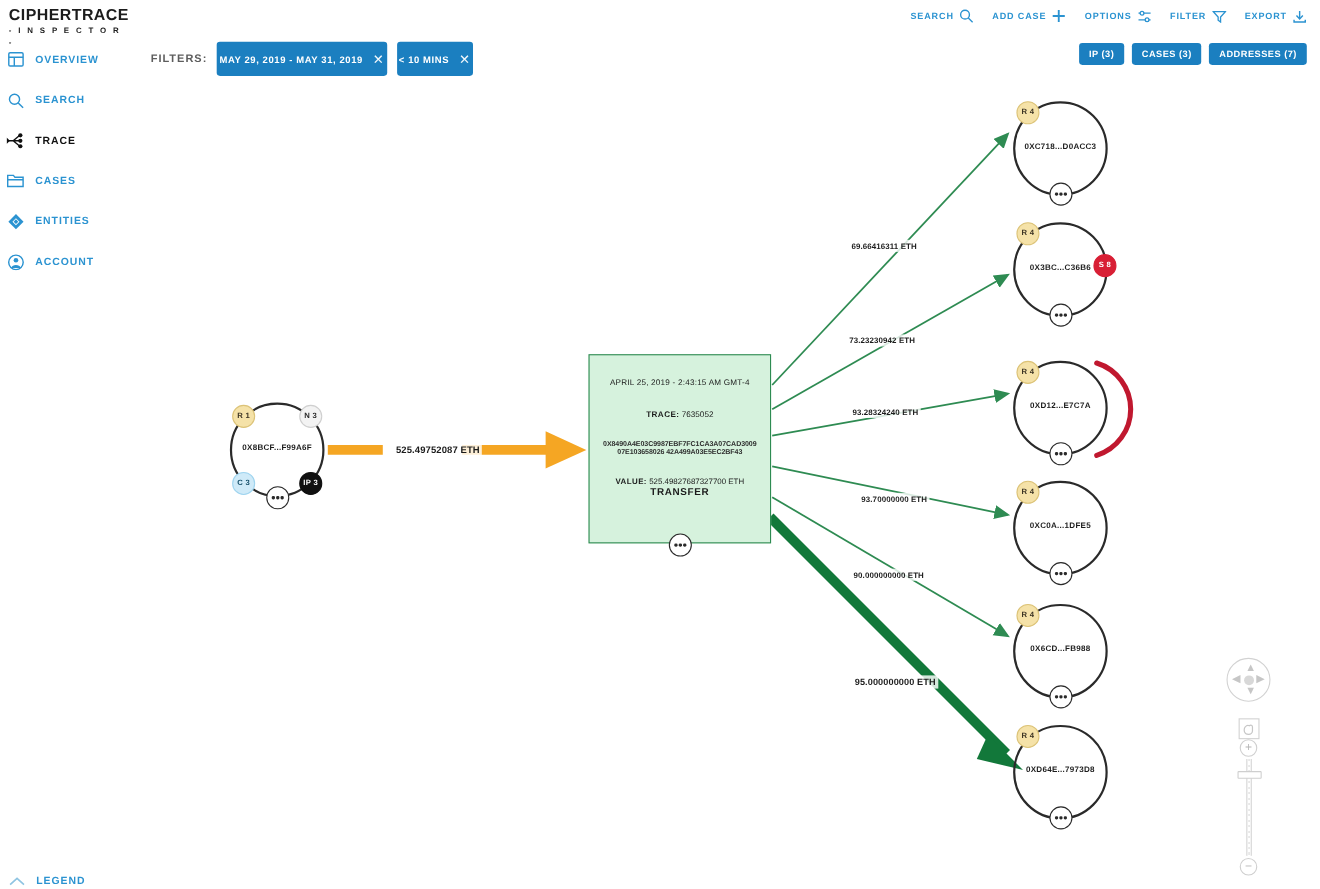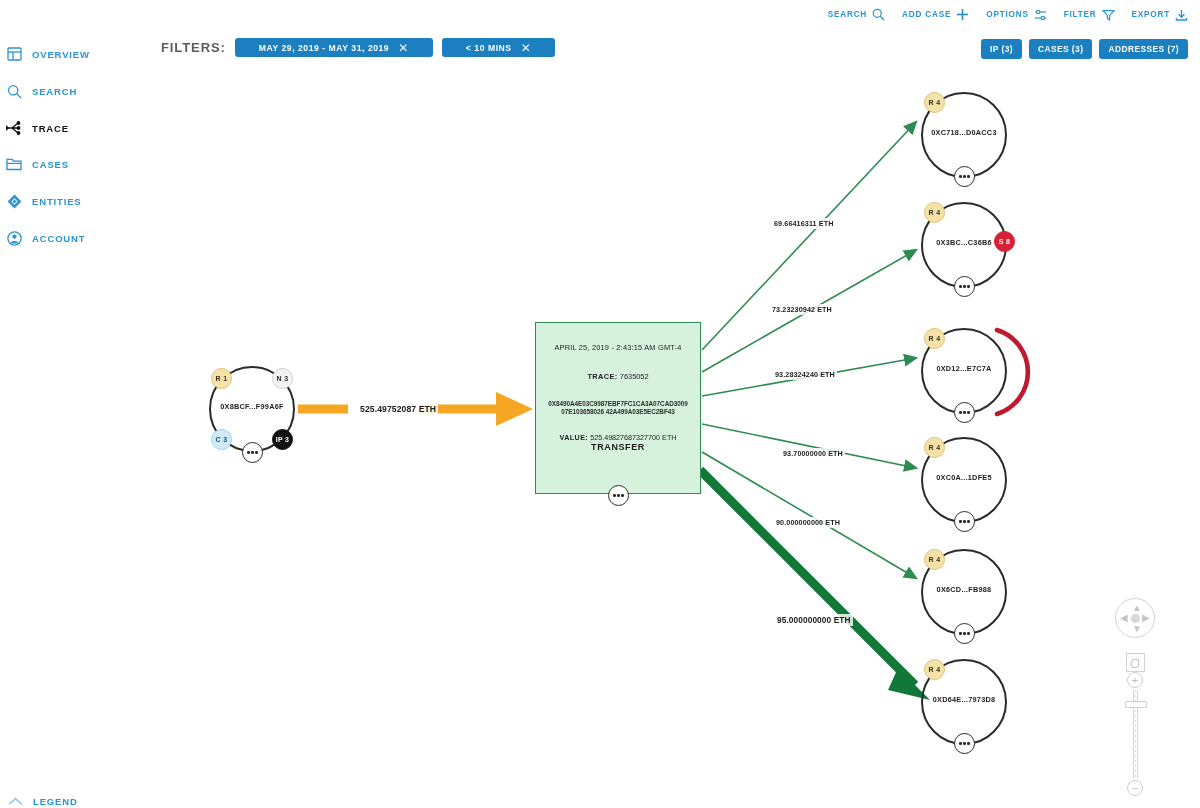--- a/index.html
+++ b/index.html
@@ -54,24 +54,24 @@
     display: inline-block; width: 11px; height: 11px; border-radius: 50%;
     background: #627eea; position: relative; top: 1px;
   }
   .eth-badge::after {
     content: ""; position: absolute; left: 5px; top: 2px;
     width: 1px; height: 7px; background: #fff;
   }
   #trace-title .t-eth { font-size: 11px; font-weight: 700; color: #1b1b1b; letter-spacing: .3px; }
 
   #filters-row { position: absolute; left: 17px; top: 38px; display: flex; align-items: center; gap: 9px; }
-  #filters-row .f-lab { font-size: 13px; font-weight: 700; letter-spacing: .9px; color: #5d5d5d; margin-left: 24px; }
+  #filters-row .f-lab { font-size: 10px; font-weight: 700; letter-spacing: .9px; color: #5d5d5d; }
   .chip {
     display: flex; align-items: center; gap: 9px;
-    height: 19px; padding: 0 24px; border-radius: 3px;
+    height: 31px; padding: 0 2px; border-radius: 3px;
     background: #1b7fc0; color: #fff;
     font-size: 8.6px; font-weight: 700; letter-spacing: .55px;
     cursor: pointer; white-space: nowrap;
   }
   .chip .x { font-size: 12px; font-weight: 400; line-height: 1; opacity: .95; }
 
   #top-actions {
     position: absolute; right: 12px; top: 8px; display: flex; align-items: center; gap: 17px;
   }
   .act { display: flex; align-items: center; gap: 5px; cursor: pointer; }
@@ -215,20 +215,24 @@
   <g>
     <line x1="702" y1="452" x2="916" y2="578" stroke="#2e8b52" stroke-width="1.6" marker-end="url(#arrG)"></line>
   </g>
   <g>
     <line x1="700" y1="470" x2="915" y2="685" stroke="#12783a" stroke-width="9"></line>
     <path d="M898,668 L930,700 L888,690 z" fill="#12783a"></path>
   </g>
 </svg>
 
 <div id="sidebar">
+  <div id="brand">
+    <div class="b1">CIPHERTRACE</div>
+    <div class="b2">- I N S P E C T O R -</div>
+  </div>
 
   <div class="nav-item" style="top:42px">
     <span class="nav-ico">
       <svg width="15" height="14" viewBox="0 0 15 14">
           <rect x="1" y="1" width="13" height="12" rx="1.2" fill="none" stroke="#2b93d1" stroke-width="1.3"></rect>
           <line x1="1" y1="5" x2="14" y2="5" stroke="#2b93d1" stroke-width="1.3"></line>
           <line x1="6" y1="5" x2="6" y2="13" stroke="#2b93d1" stroke-width="1.3"></line>
         </svg>
     </span>
     <span class="nav-lbl">OVERVIEW</span>

